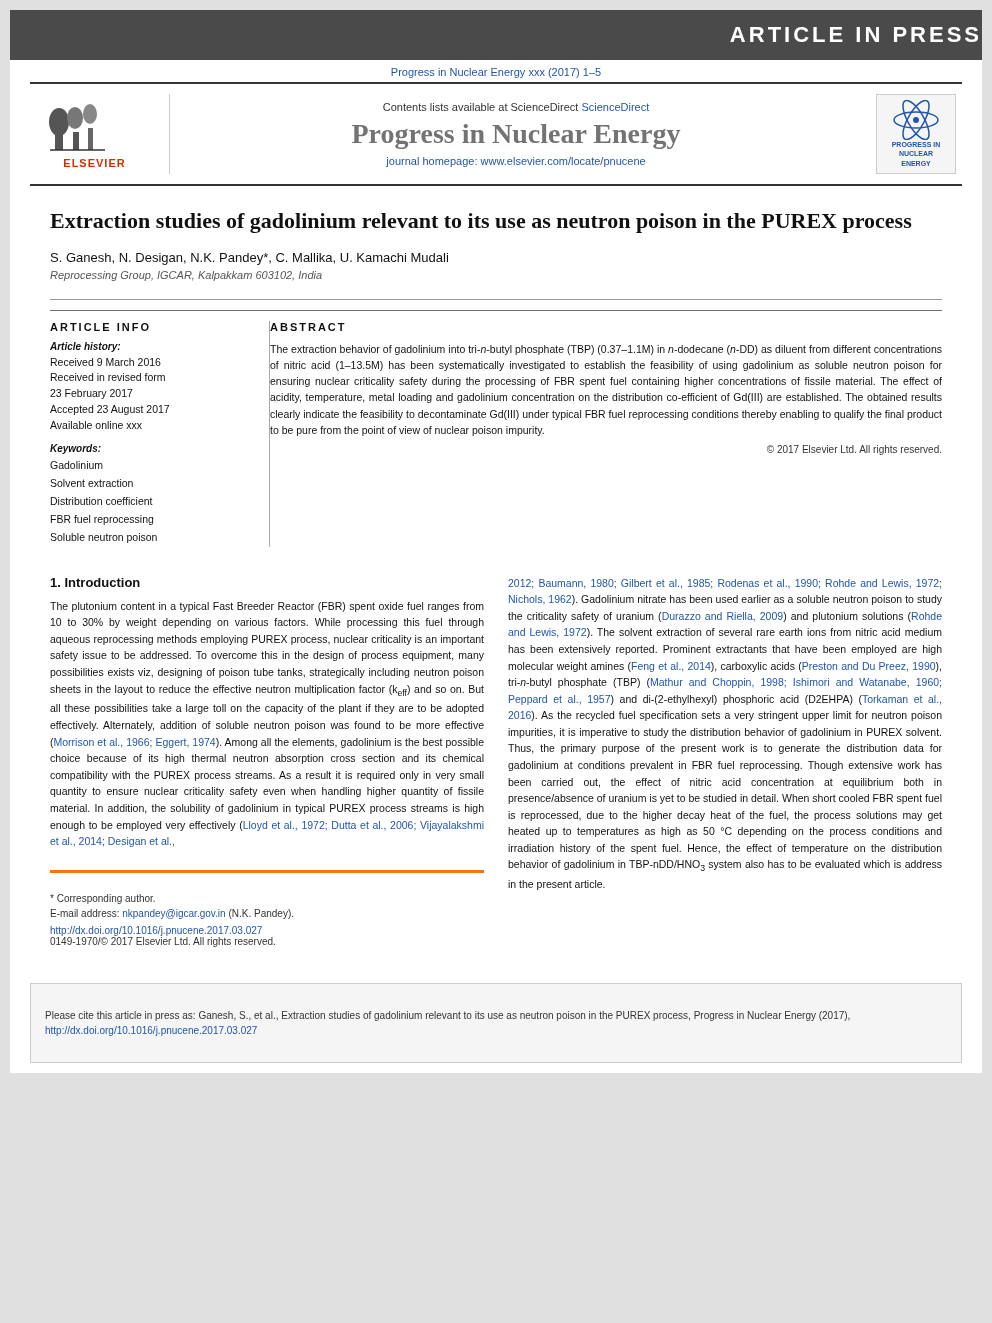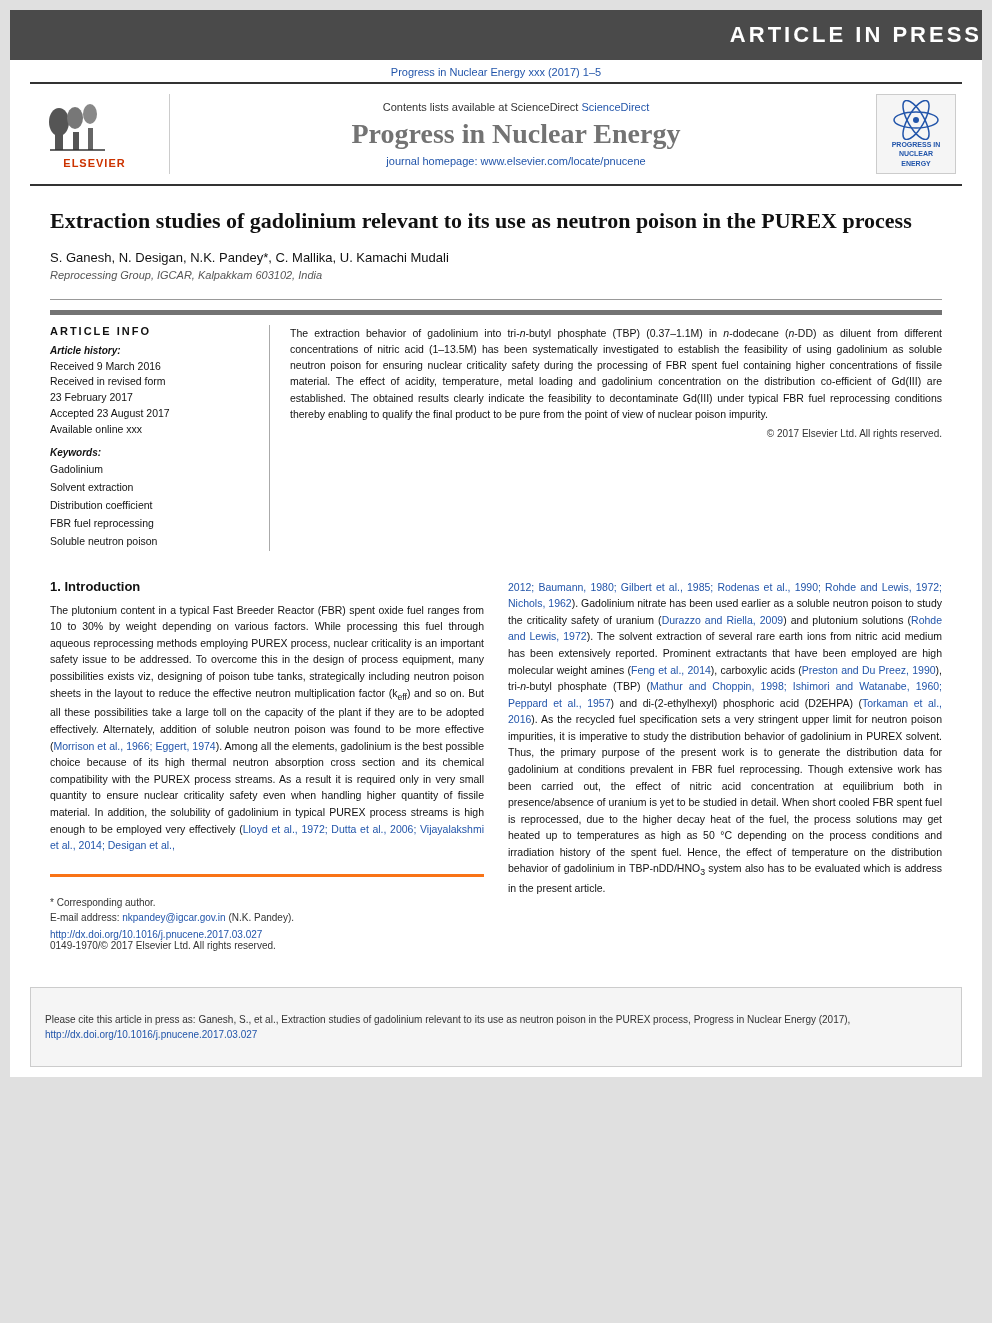--- a/index.html
+++ b/index.html
@@ -136,23 +136,22 @@
     .affiliation {
       font-size: 11px;
       color: #555;
       font-style: italic;
       margin-bottom: 18px;
       font-family: Arial, sans-serif;
     }
     
     .info-section {
       display: flex;
-      gap: 20px;
       margin-bottom: 28px;
-      border-top: 5px solid #737373;
+      border-top: 1px solid #737373;
       padding-top: 10px;
     }
     .article-info {
       width: 220px;
       border-right: 1px solid #aaa;
       padding-right: 15px;
     }
     .article-info-title {
       font-size: 11px;
       font-weight: bold;
@@ -361,20 +360,21 @@
             <div>Gadolinium</div>
             <div>Solvent extraction</div>
             <div>Distribution coefficient</div>
             <div>FBR fuel reprocessing</div>
             <div>Soluble neutron poison</div>
           </div>
         </div>
       </div>
 
       <div class="abstract-section">
+        <div class="abstract-title">ABSTRACT</div>
         <div class="abstract-text">
           The extraction behavior of gadolinium into tri-<span class="italic">n</span>-butyl phosphate (TBP) (0.37–1.1M) in <span class="italic">n</span>-dodecane (<span class="italic">n</span>-DD) as diluent from different concentrations of nitric acid (1–13.5M) has been systematically investigated to establish the feasibility of using gadolinium as soluble neutron poison for ensuring nuclear criticality safety during the processing of FBR spent fuel containing higher concentrations of fissile material. The effect of acidity, temperature, metal loading and gadolinium concentration on the distribution co-efficient of Gd(III) are established. The obtained results clearly indicate the feasibility to decontaminate Gd(III) under typical FBR fuel reprocessing conditions thereby enabling to qualify the final product to be pure from the point of view of nuclear poison impurity.
         </div>
         <div class="copyright-line">© 2017 Elsevier Ltd. All rights reserved.</div>
       </div>
     </div>
 
     <div class="body-section">
 
       <div class="body-col">

